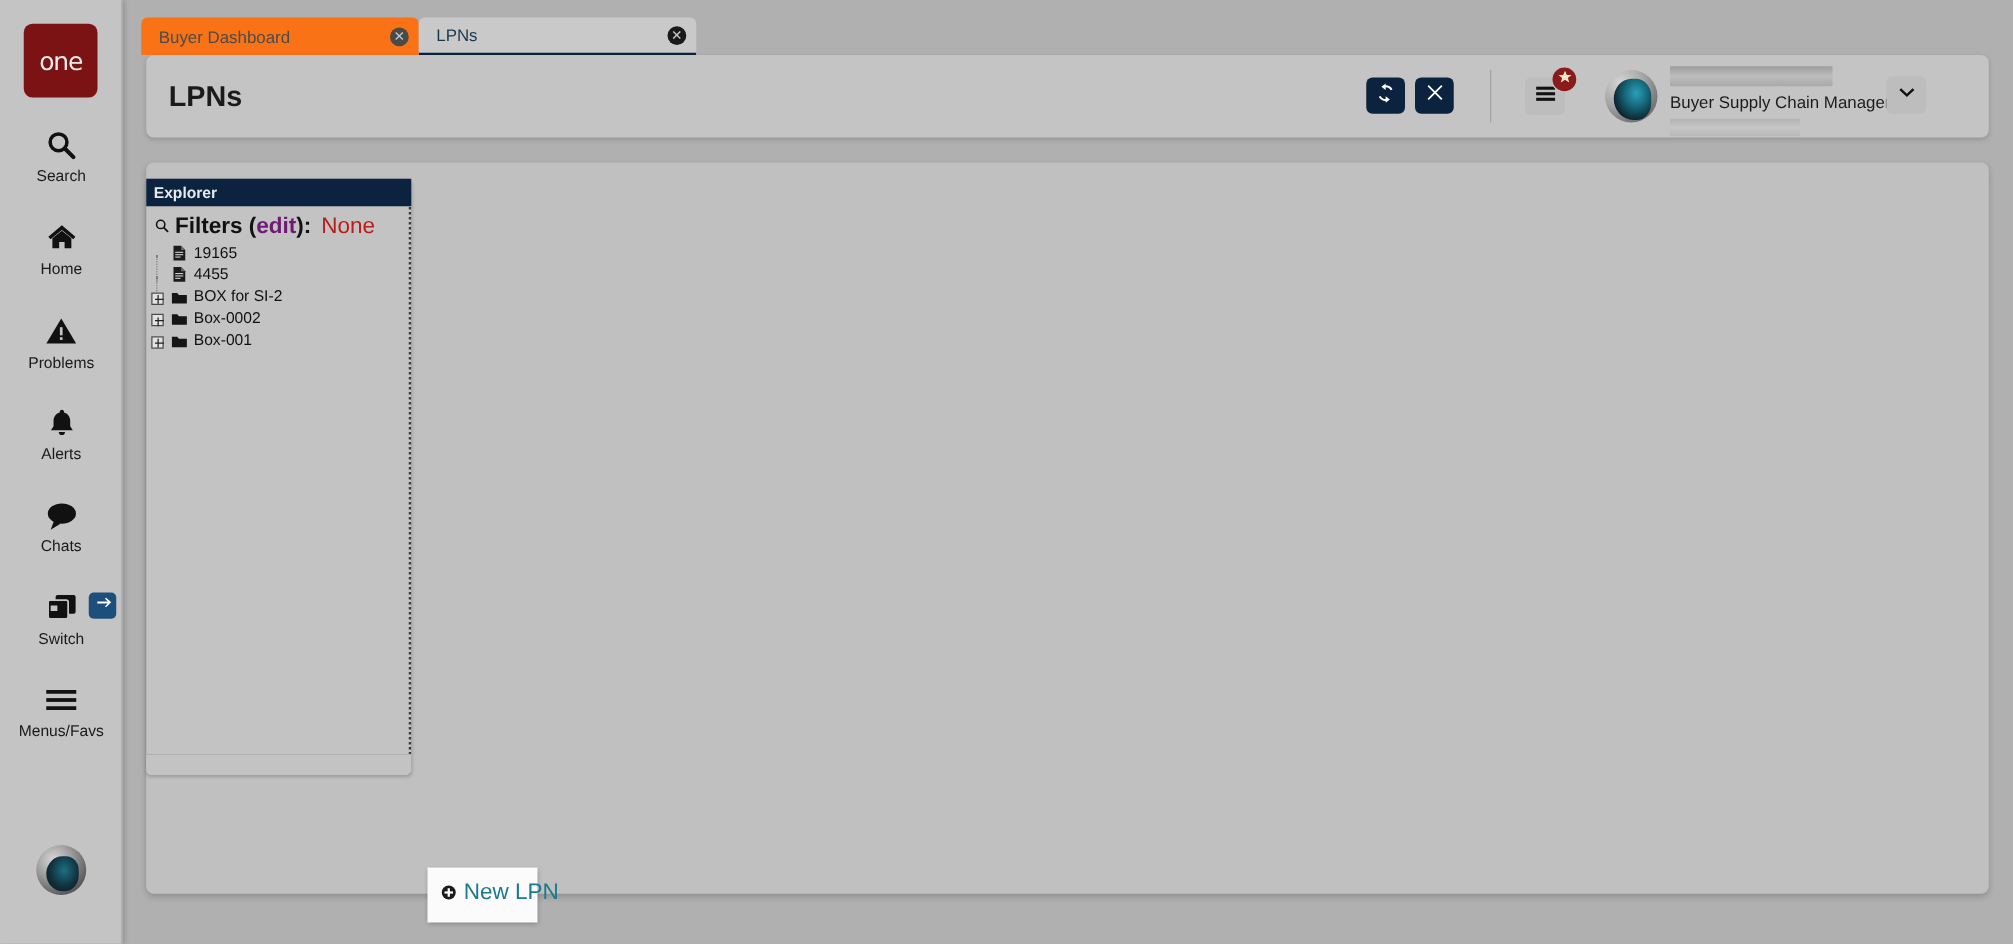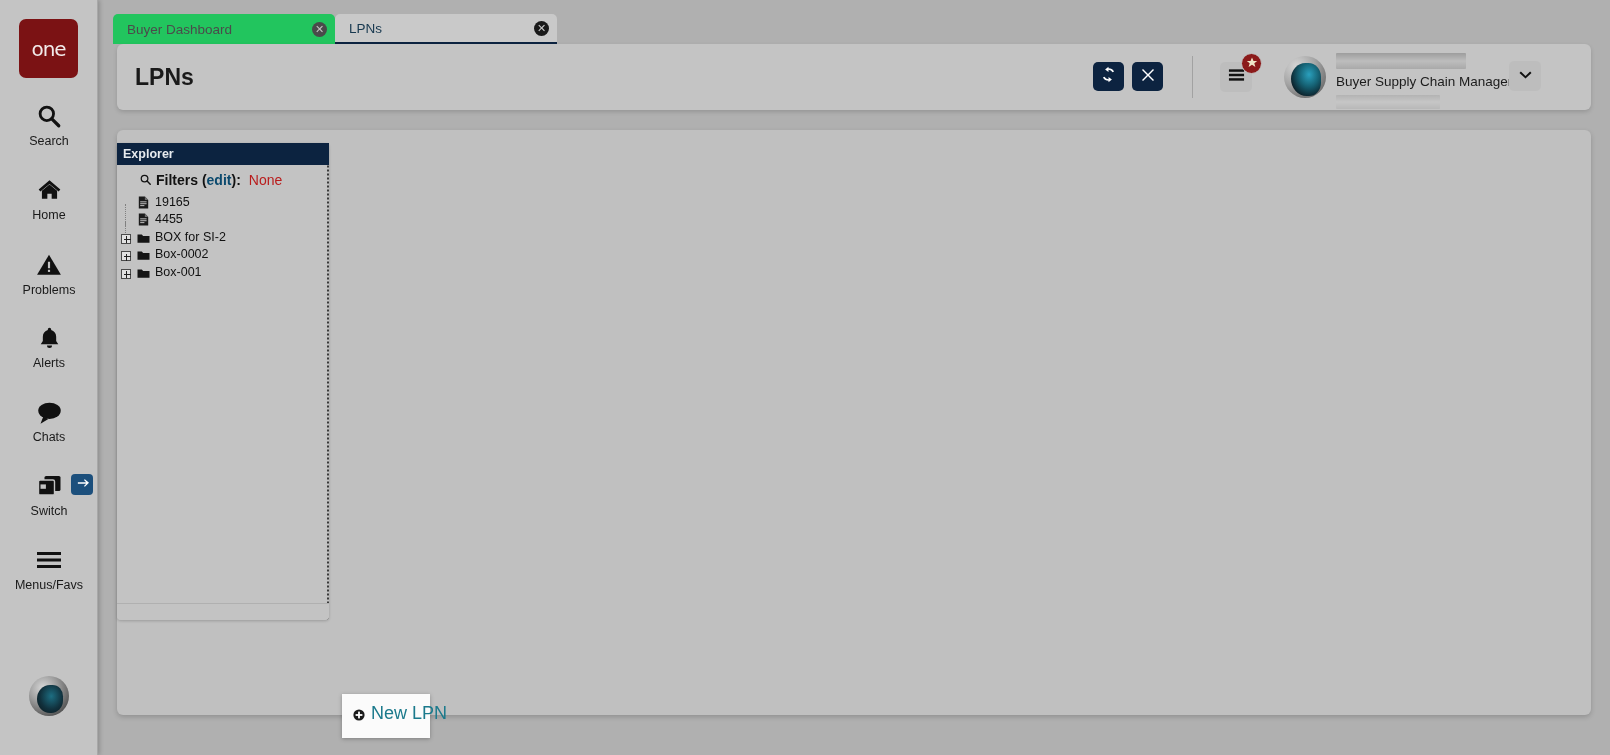--- a/index.html
+++ b/index.html
@@ -58,21 +58,21 @@
     border-radius: 50% 40% 45% 50%;
   }
 
   
   #page { position: absolute; left: 98px; top: 0; width: 1512px; height: 755px; background: #b0b0b0; }
 
   
   #tabbar { position: absolute; left: 0; top: 0; width: 1512px; height: 44px; }
   .tab {
     position: absolute; top: 14px; height: 30px;
-    background: #22c55e;
+    background: #f97316;
     border-top-left-radius: 5px; border-top-right-radius: 5px;
     display: flex; align-items: center;
     padding-left: 14px; padding-right: 8px;
     cursor: pointer;
   }
   .tab .tab-lbl { font-size: 13.5px; color: #4b4b4b; flex: 1; white-space: nowrap; }
   .tab.active { background: #c9c9c9; border-bottom: 2px solid #0c2340; }
   .tab.active .tab-lbl { color: #17384f; }
   .tab-close {
     width: 15px; height: 15px; border-radius: 50%;
@@ -156,24 +156,24 @@
     box-shadow: 0 1px 3px rgba(0,0,0,0.20);
   }
   #explorer-head {
     position: absolute; left: 0; top: 0; width: 212px; height: 22px;
     background: #0c2340; color: #e6eaee;
     font-size: 12.5px; font-weight: bold;
     display: flex; align-items: center; padding-left: 6px;
   }
   #filters-row {
     position: absolute; left: 0; top: 28px; width: 212px; height: 18px;
-    display: flex; align-items: center; padding-left: 23px; font-size: 14px; color: #111;
+    display: flex; align-items: center; padding-left: 7px; font-size: 18px; color: #111;
   }
   #filters-row .fl-label { font-weight: bold; margin-left: 5px; }
-  #filters-row .fl-edit { font-weight: bold; color: #0c4a6e; cursor: pointer; }
+  #filters-row .fl-edit { font-weight: bold; color: #701a75; cursor: pointer; }
   #filters-row .fl-none { margin-left: 8px; color: #b91c1c; }
 
   #tree { position: absolute; left: 0; top: 48px; width: 212px; }
   .tree-row {
     height: 17.5px; display: flex; align-items: flex-end;
     font-size: 12.5px; color: #111; cursor: pointer; padding-left: 4px;
   }
   .tw-expand {
     width: 10px; height: 10px; margin-right: 4px;
     border: 1px solid #4a4a4a; background: #e2e2e2;

